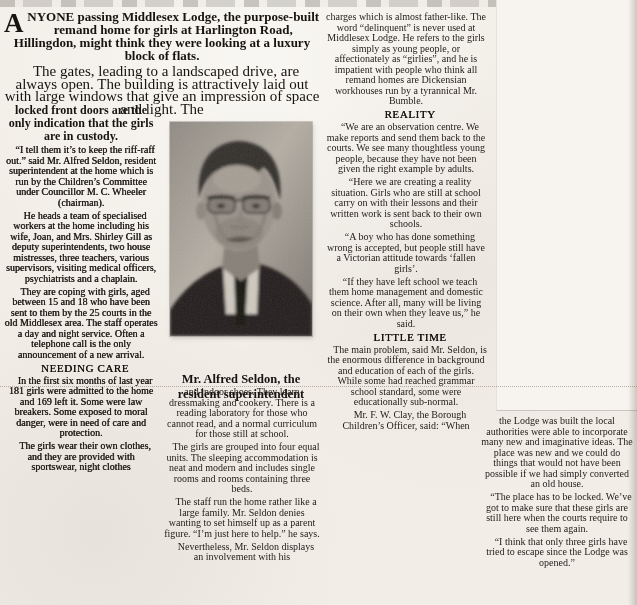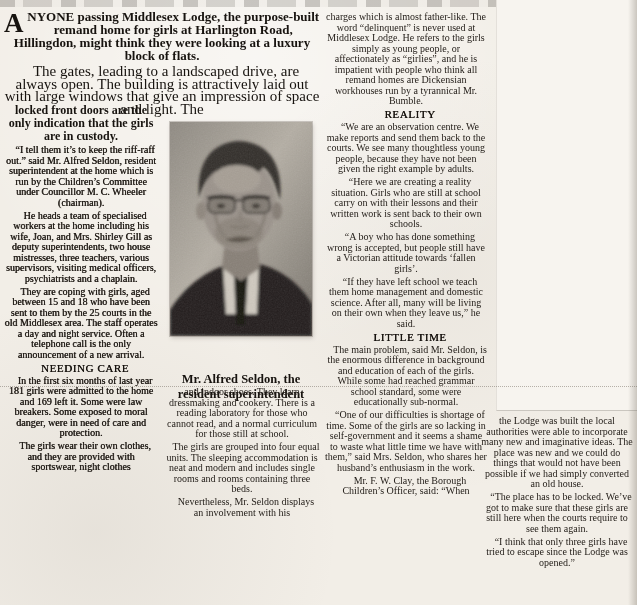--- a/index.html
+++ b/index.html
@@ -123,33 +123,33 @@
 </div>
 
 <div class="caption">
   <div>Mr. Alfred Seldon, the</div>
   <div>resident superintendent</div>
 </div>
 
 <div class="colblock col2text bodytext">
   <p class="noindent">and indoor shoes. They learn dressmaking and cookery. There is a reading laboratory for those who cannot read, and a normal curriculum for those still at school.</p>
   <p>The girls are grouped into four equal units. The sleeping accommodation is neat and modern and includes single rooms and rooms containing three beds.</p>
+  <p>The staff run the home rather like a large family. Mr. Seldon denies wanting to set himself up as a parent figure. “I’m just here to help.” he says.</p>
   <p>Nevertheless, Mr. Seldon displays an involvement with his</p>
 </div>
 
 <div class="colblock col3 bodytext">
   <p class="noindent">charges which is almost father-like. The word “delinquent” is never used at Middlesex Lodge. He refers to the girls simply as young people, or affectionately as “girlies”, and he is impatient with people who think all remand homes are Dickensian workhouses run by a tyrannical Mr. Bumble.</p>
   <p class="xhead">REALITY</p>
   <p>“We are an observation centre. We make reports and send them back to the courts. We see many thoughtless young people, because they have not been given the right example by adults.</p>
   <p>“Here we are creating a reality situation. Girls who are still at school carry on with their lessons and their written work is sent back to their own schools.</p>
   <p>“A boy who has done something wrong is accepted, but people still have a Victorian attitude towards ‘fallen girls’.</p>
   <p>“If they have left school we teach them home management and domestic science. After all, many will be living on their own when they leave us,” he said.</p>
   <p class="xhead">LITTLE TIME</p>
   <p>The main problem, said Mr. Seldon, is the enormous difference in background and education of each of the girls. While some had reached grammar school standard, some were educationally sub-normal.</p>
-  <p>“One of our difficulties is shortage of time. Some of the girls are so lacking in self-government and it seems a shame to waste what little time we have with them,” said Mrs. Seldon, who shares her husband’s enthusiasm in the work.</p>
   <p>Mr. F. W. Clay, the Borough Children’s Officer, said: “When</p>
 </div>
 
 <div class="colblock col4 bodytext">
   <p class="noindent">the Lodge was built the local authorities were able to incorporate many new and imaginative ideas. The place was new and we could do things that would not have been possible if we had simply converted an old house.</p>
   <p>“The place has to be locked. We’ve got to make sure that these girls are still here when the courts require to see them again.</p>
   <p>“I think that only three girls have tried to escape since the Lodge was opened.”</p>
 </div>
 
 <div class="edge-right"></div>

